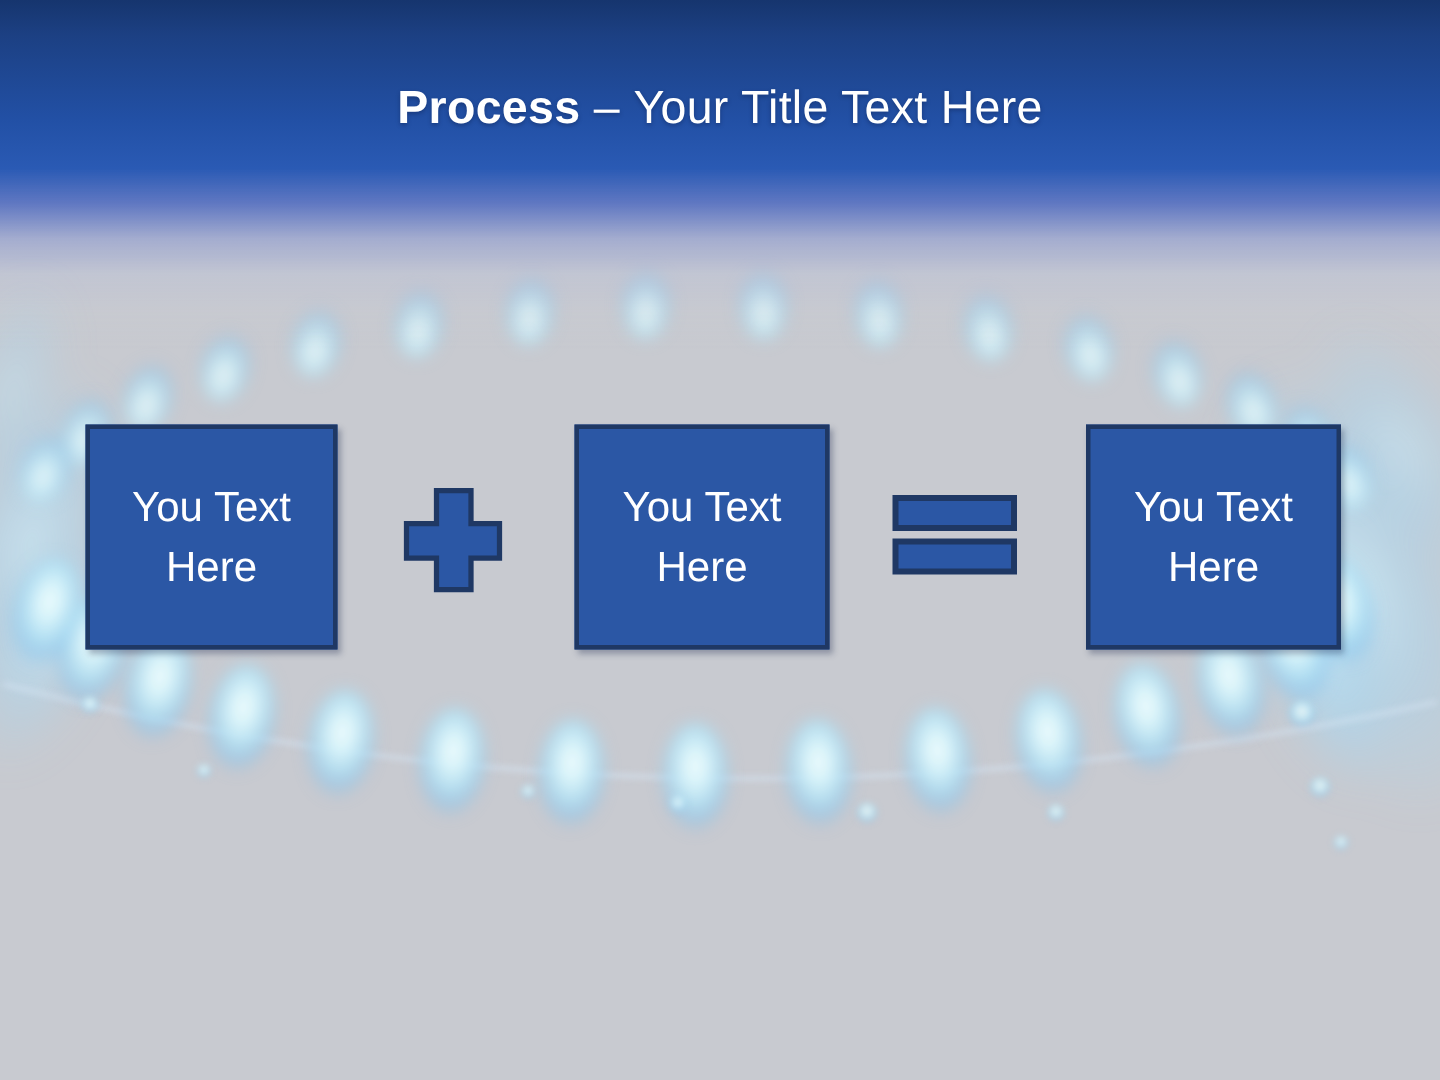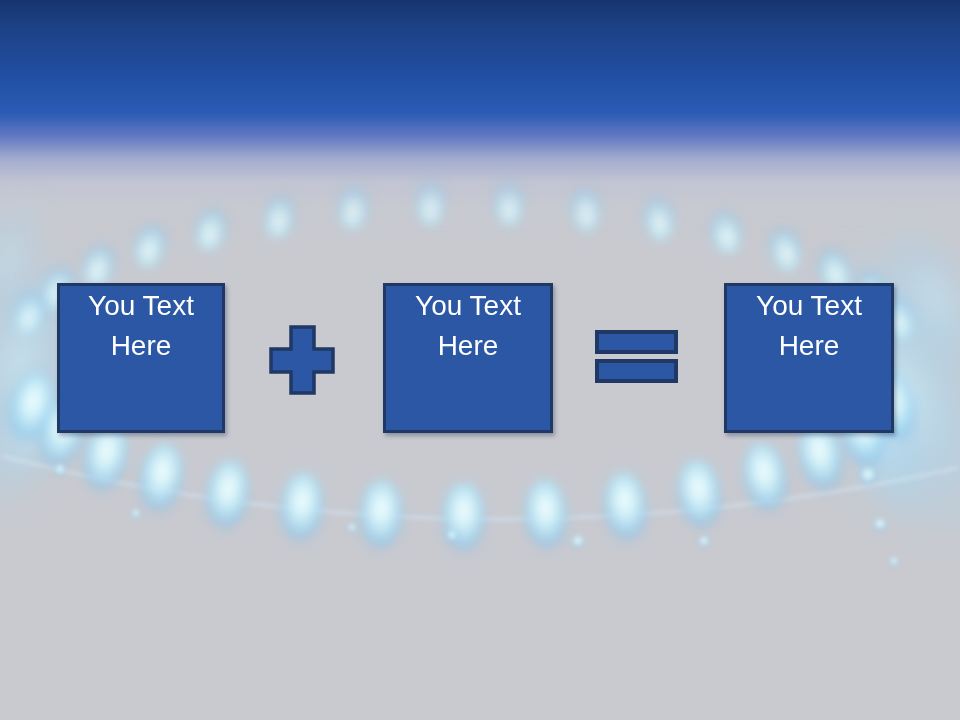--- a/index.html
+++ b/index.html
@@ -32,21 +32,21 @@
     text-shadow:0 1px 3px rgba(8,20,55,.35);
   }
   .title .bold{font-weight:bold;}
   .title .sep{margin:0 9px;}
   
   .pbox{
     position:absolute;top:283px;width:168px;height:150px;box-sizing:border-box;
     background:#2b57a5;border:3px solid #1f3864;
     box-shadow:2px 3px 4px rgba(35,45,80,.35);
     color:#ffffff;font-size:28px;line-height:1.42;text-align:center;
-    display:flex;justify-content:center;
+    display:flex;align-items:center;justify-content:center;
     padding:0 10px;z-index:4;
   }
   #box-1{left:57px;}
   #box-2{left:383px;width:170px;}
   #box-3{left:724px;width:170px;}
   .op-svg{position:absolute;z-index:4;overflow:visible;}
 </style>
 </head>
 <body>
 
@@ -134,20 +134,23 @@
         <circle cx="352" cy="528" r="5" fill="url(#fgBot)" opacity="0.8"></circle>
         <circle cx="136" cy="514" r="5" fill="url(#fgBot)" opacity="0.8"></circle>
         <circle cx="60" cy="470" r="6" fill="url(#fgBot)" opacity="0.8"></circle>
         <circle cx="868" cy="476" r="9" fill="url(#fgBot)" opacity="0.8"></circle>
         <circle cx="880" cy="525" r="7" fill="url(#fgBot)" opacity="0.8"></circle>
         <circle cx="894" cy="562" r="5" fill="url(#fgBot)" opacity="0.8"></circle>
       </g>
   </svg>
 
   <div class="header"></div>
+  <div class="title">
+    <span class="bold">Process</span><span class="sep">–</span><span>Your Title Text Here</span>
+  </div>
 
   <div class="pbox" id="box-1">
     <span>You Text Here</span>
   </div>
   <div class="pbox" id="box-2">
     <span>You Text Here</span>
   </div>
   <div class="pbox" id="box-3">
     <span>You Text Here</span>
   </div>

